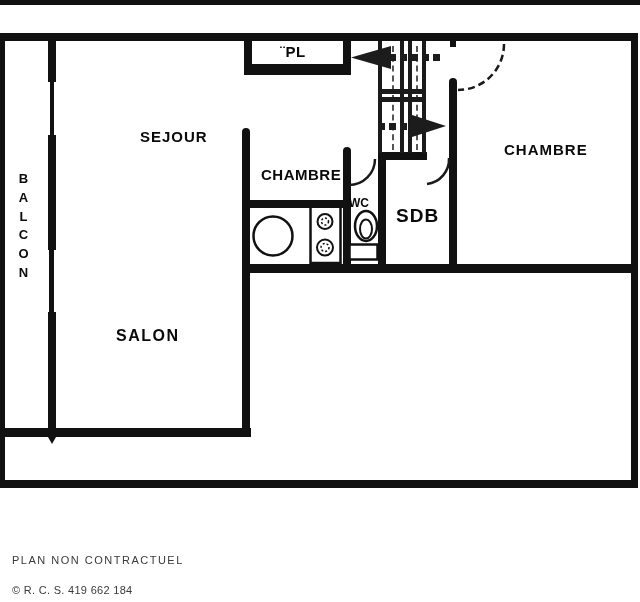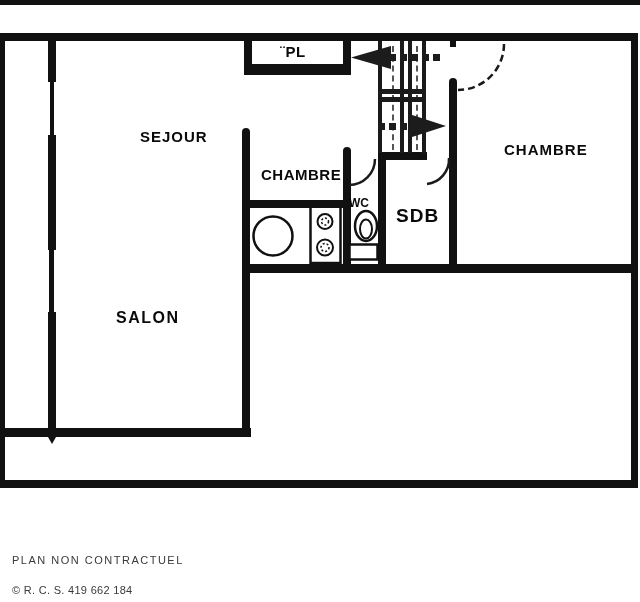--- a/index.html
+++ b/index.html
@@ -75,23 +75,24 @@
     <circle cx="325" cy="221.5" r="7.5" fill="none" stroke="#111" stroke-width="2"></circle>
     <circle cx="325" cy="221.5" r="3.5" fill="none" stroke="#111" stroke-width="1.5" stroke-dasharray="2 2"></circle>
     <circle cx="325" cy="247.5" r="8" fill="none" stroke="#111" stroke-width="2"></circle>
     <circle cx="325" cy="247.5" r="4" fill="none" stroke="#111" stroke-width="1.5" stroke-dasharray="2 2"></circle>
     <ellipse cx="366" cy="226" rx="11" ry="15" fill="#fff" stroke="#111" stroke-width="2.5"></ellipse>
     <ellipse cx="366" cy="229" rx="6" ry="9.5" fill="none" stroke="#111" stroke-width="2"></ellipse>
     <rect x="349.5" y="244.5" width="28" height="15" fill="#fff" stroke="#111" stroke-width="2.5"></rect>
   </svg>
 
   <div class="room-label" style="left:103px;top:129px;font-size:15px;letter-spacing:1px;margin-left:37px;">SEJOUR</div>
+  <div class="room-label vertical" style="left:16px;top:170px;width:15px;font-size:13px;line-height:18.8px;">BALCON</div>
   <div class="room-label" style="left:273px;top:44px;font-size:15px;letter-spacing:0.5px;margin-left:7px;">¨PL</div>
   <div class="room-label" style="left:261px;top:167px;font-size:15px;letter-spacing:0.5px;">CHAMBRE</div>
   <div class="room-label" style="left:349px;top:197px;font-size:12px;">WC</div>
   <div class="room-label" style="left:396px;top:206px;font-size:19px;letter-spacing:1px;">SDB</div>
   <div class="room-label" style="left:504px;top:142px;font-size:15px;letter-spacing:1px;">CHAMBRE</div>
-  <div class="room-label" style="left:116px;top:310px;font-size:16px;letter-spacing:1.5px;">SALON</div>
+  <div class="room-label" style="left:116px;top:328px;font-size:16px;letter-spacing:1.5px;">SALON</div>
 
   <div class="footer-text" style="left:12px;top:518px;font-size:11px;letter-spacing:1.5px;">PLAN NON CONTRACTUEL</div>
   <div class="footer-text" style="left:12px;top:548px;font-size:11px;letter-spacing:0.3px;">© R. C. S. 419 662 184</div>
 
 </div>
 
 </body></html>

